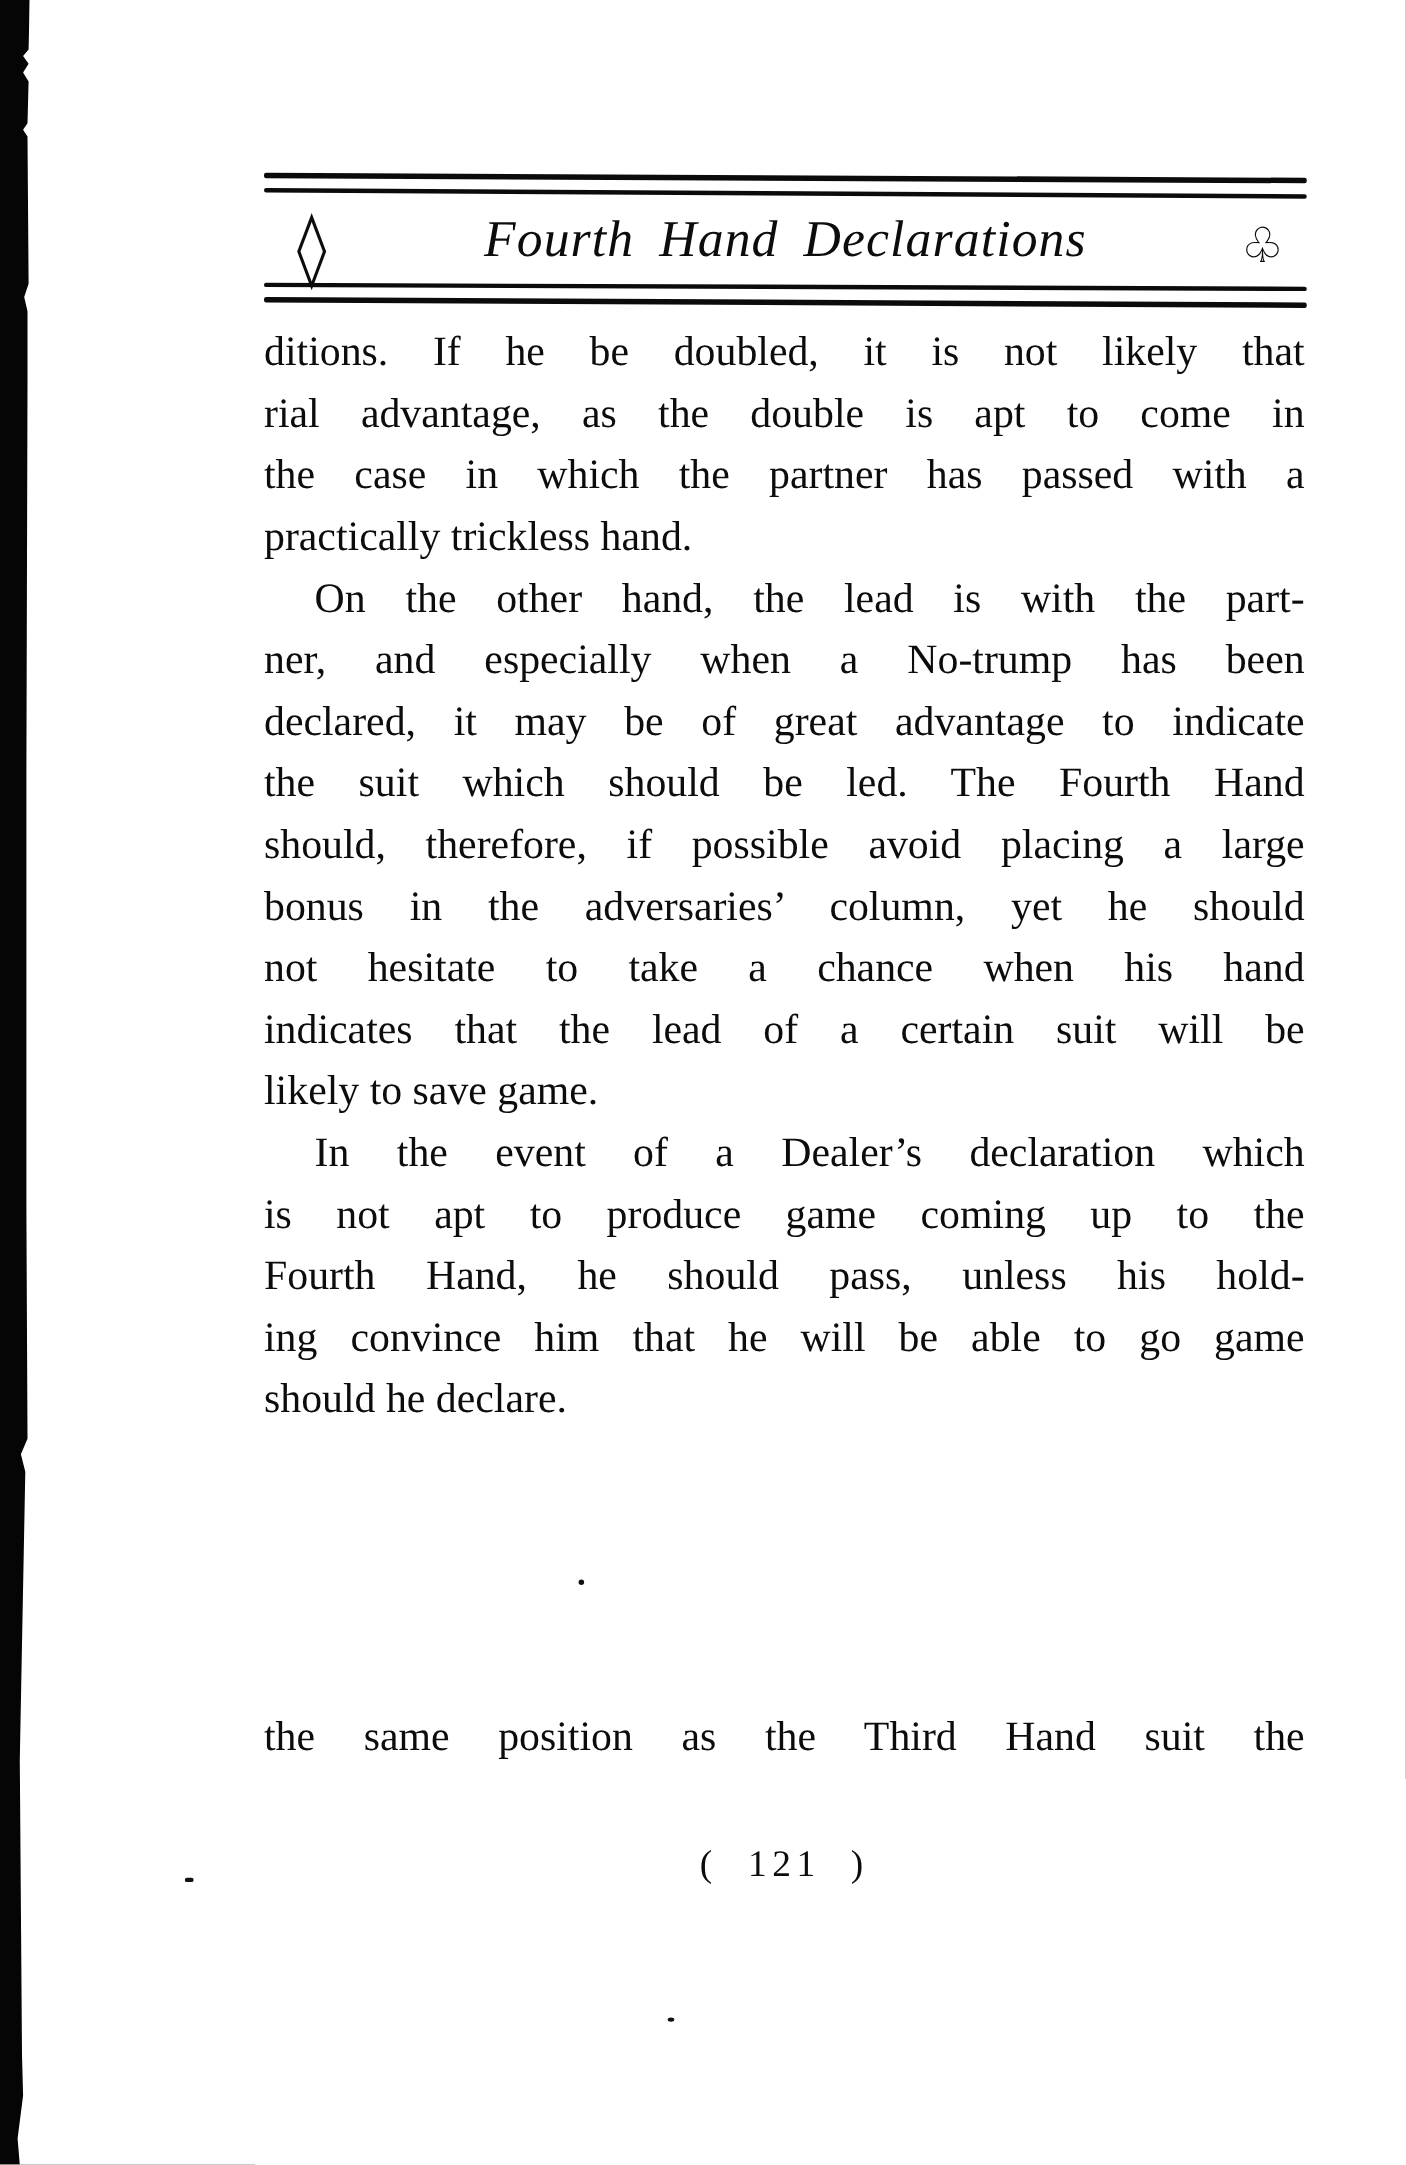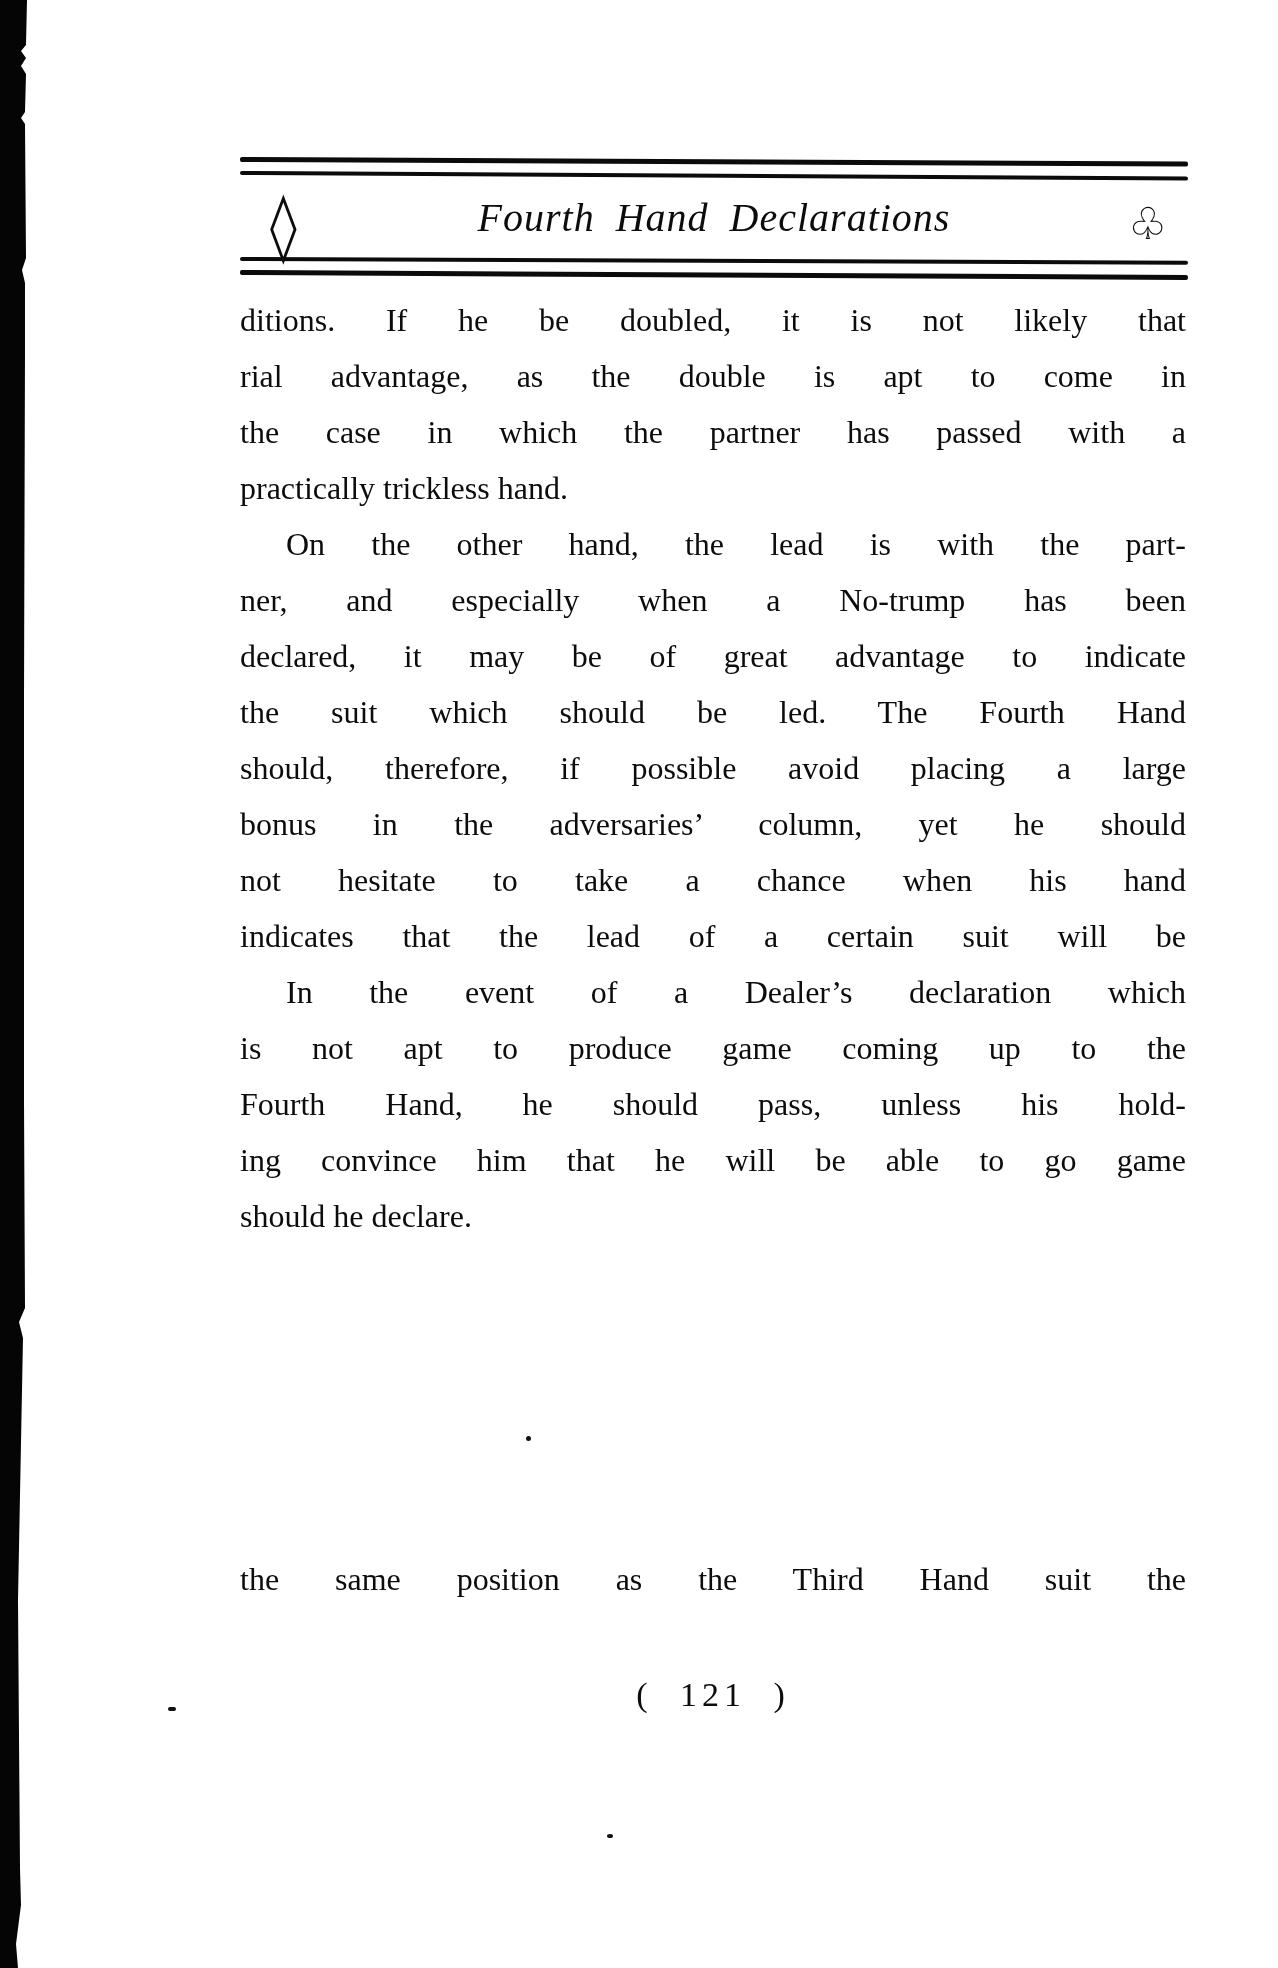--- a/index.html
+++ b/index.html
@@ -25,29 +25,29 @@
   .rule-a{top:157px;height:5px;transform:rotate(0.28deg);}
   .rule-b{top:171px;height:4px;transform:rotate(0.34deg);}
   .rule-c{top:257px;height:4px;transform:rotate(0.22deg);}
   .rule-d{top:270px;height:5px;transform:rotate(0.30deg);}
   .header-row{position:absolute;left:240px;top:188px;width:948px;height:62px;}
   .suit{position:absolute;font-family:"DejaVu Sans",sans-serif;color:#0c0c0c;}
   .diamond{left:30px;top:-2px;font-size:54px;transform:scaleY(1.25);transform-origin:top;}
   .club{left:888px;top:10px;font-size:44px;}
   .running-title{
     position:absolute;left:0;top:0;width:100%;
-    text-align:center;font-style:italic;font-size:40px;line-height:60px;
+    text-align:center;font-style:italic;font-size:47px;line-height:60px;
     letter-spacing:1px;word-spacing:10px;
   }
   
   .text-block{position:absolute;left:240px;width:946px;}
   #para-main{top:292px;}
   #para-post{top:1550px;}
   .line{
-    font-size:32px;line-height:56px;height:56px;
+    font-size:38px;line-height:56px;height:56px;
     text-align:justify;text-align-last:left;
     white-space:normal;
   }
   #para-post .line{line-height:59px;height:59px;}
   .line.just{text-align-last:justify;}
   .line.indent{text-indent:46px;}
   
   .section-heading{
     position:absolute;left:240px;top:1432px;width:946px;
     text-align:center;font-size:30px;line-height:53px;
@@ -90,20 +90,21 @@
       <div class="line just">the case in which the partner has passed with a</div>
       <div class="line">practically trickless hand.</div>
       <div class="line indent just">On the other hand, the lead is with the part-</div>
       <div class="line just">ner, and especially when a No-trump has been</div>
       <div class="line just">declared, it may be of great advantage to indicate</div>
       <div class="line just">the suit which should be led. The Fourth Hand</div>
       <div class="line just">should, therefore, if possible avoid placing a large</div>
       <div class="line just">bonus in the adversaries’ column, yet he should</div>
       <div class="line just">not hesitate to take a chance when his hand</div>
       <div class="line just">indicates that the lead of a certain suit will be</div>
+      <div class="line">likely to save game.</div>
       <div class="line indent just">In the event of a Dealer’s declaration which</div>
       <div class="line just">is not apt to produce game coming up to the</div>
       <div class="line just">Fourth Hand, he should pass, unless his hold-</div>
       <div class="line just">ing convince him that he will be able to go game</div>
       <div class="line">should he declare.</div>
     </div>
 
 
   <div class="text-block" id="para-post">
       <div class="line just">the same position as the Third Hand suit the</div>

